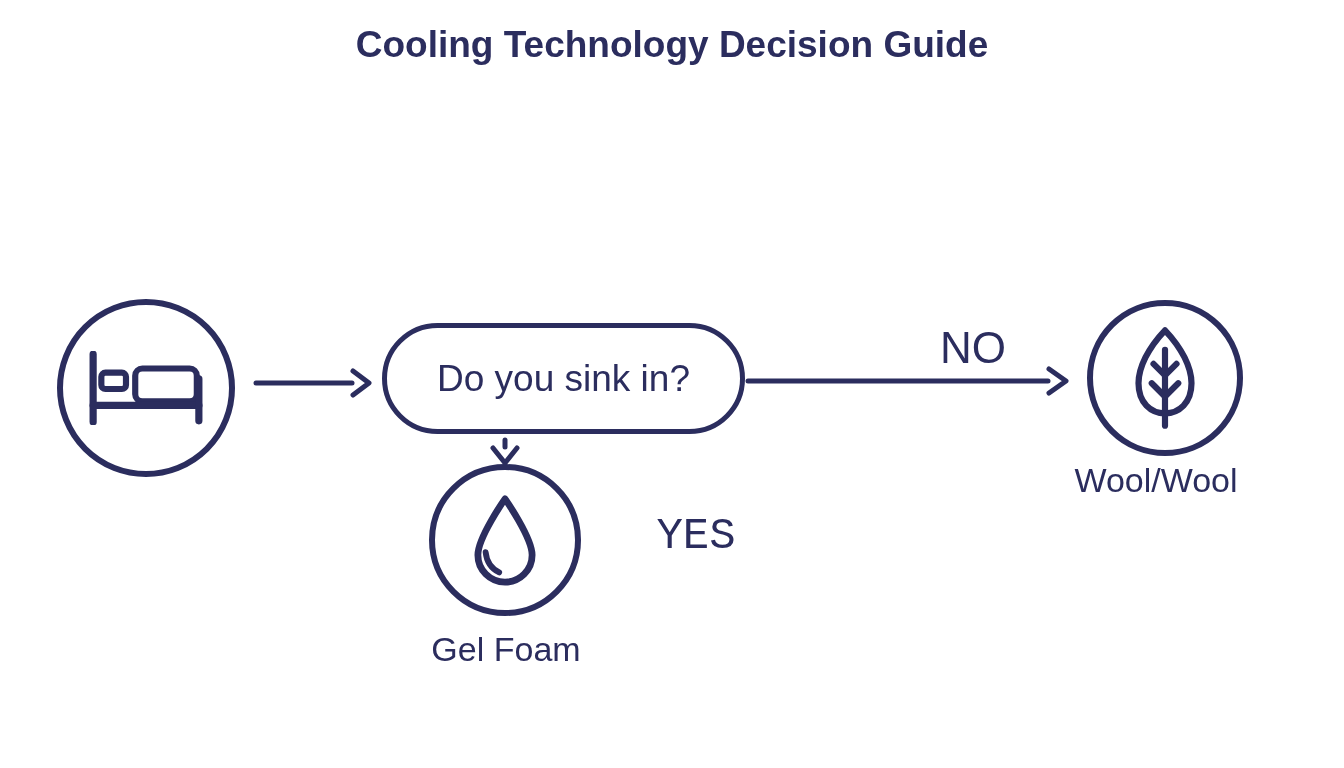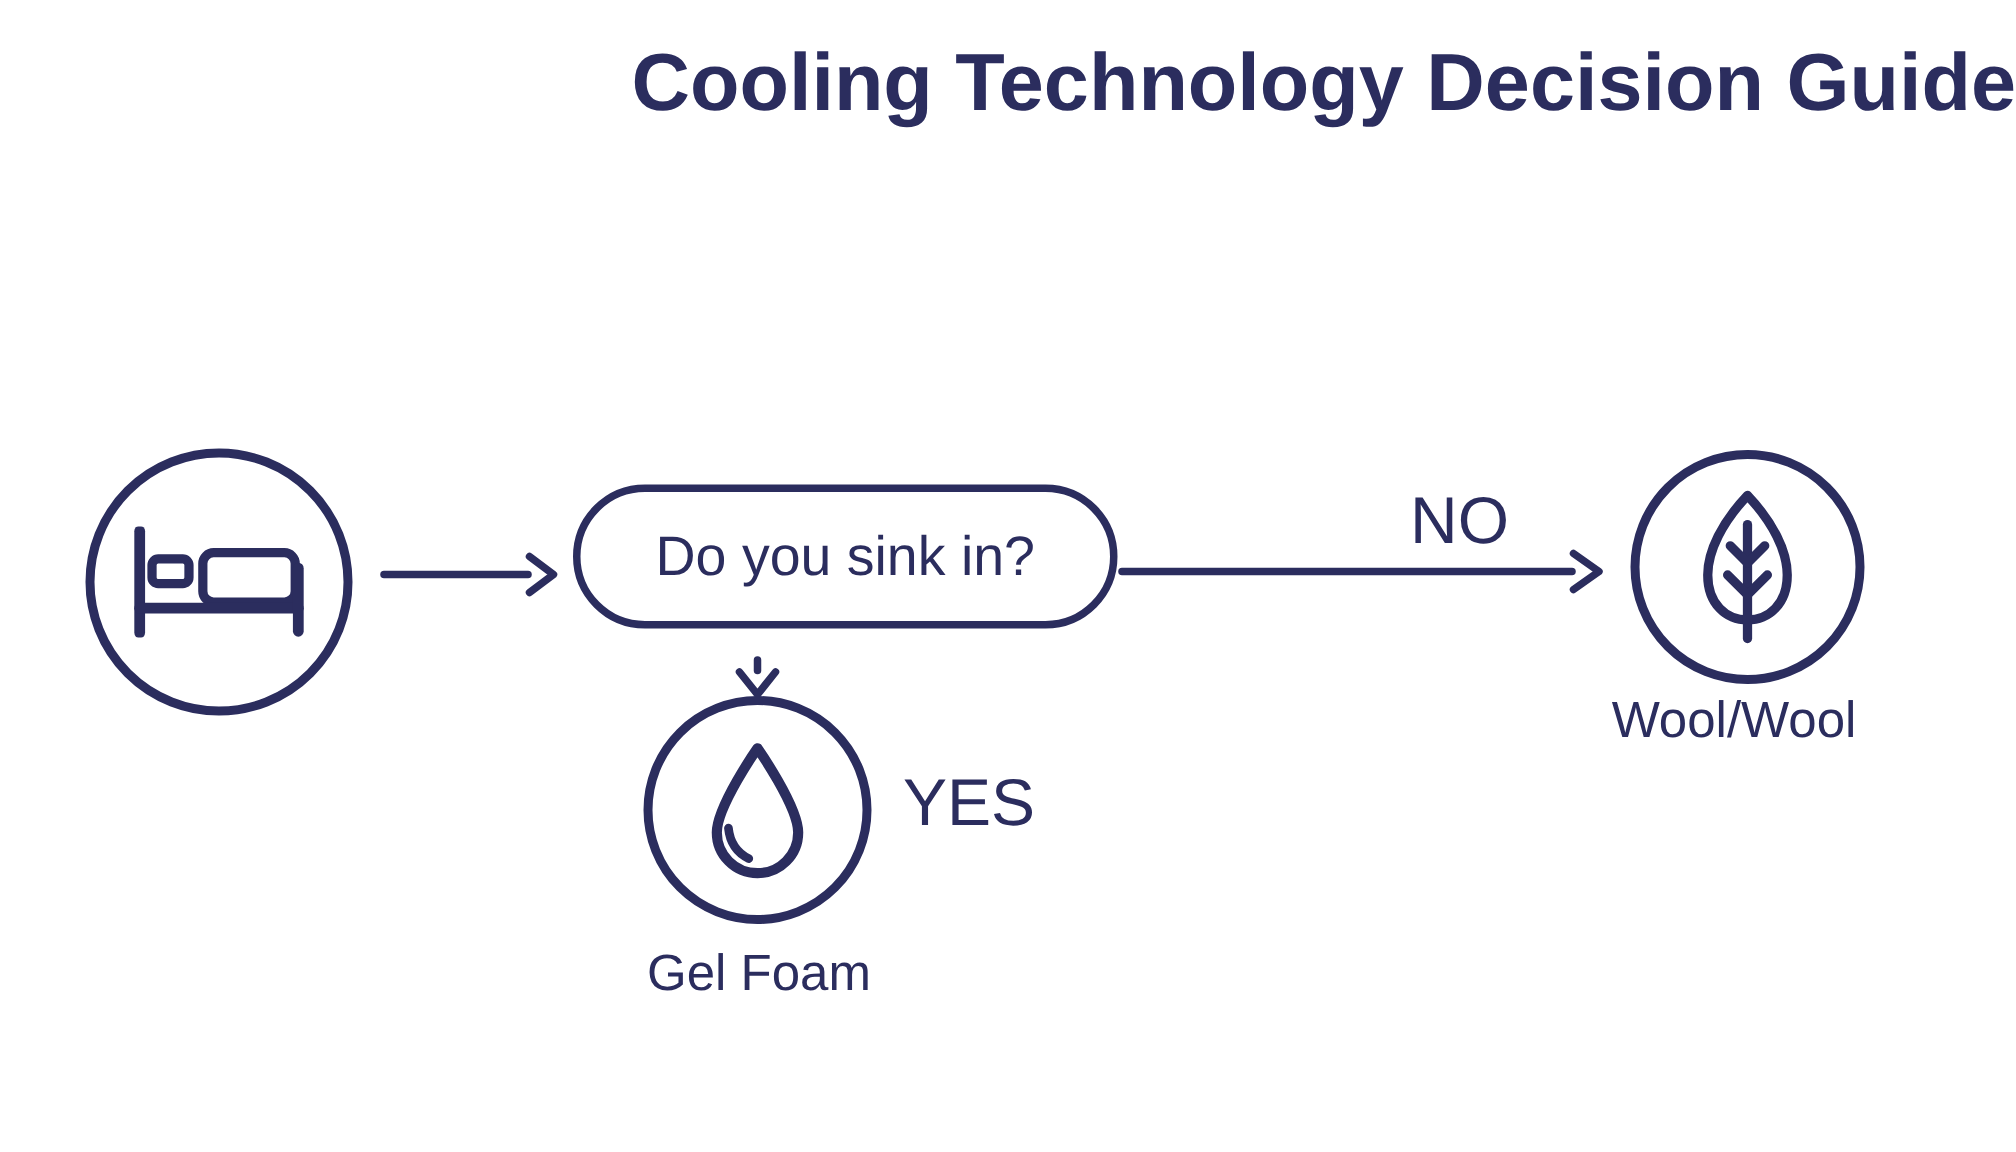--- a/index.html
+++ b/index.html
@@ -14,22 +14,22 @@
     font-family: "Liberation Sans", sans-serif;
     color: var(--ink, #2b2d5e);
     overflow: hidden;
   }
   .title {
     position: absolute;
     top: 24px;
     left: 0;
     width: 100%;
     margin: 0;
-    text-align: right;
-    font-size: 54px;
+    text-align: center;
+    font-size: 37px;
     font-weight: 700;
     letter-spacing: 0px;
     color: var(--ink);
   }
   .connectors {
     position: absolute;
     top: 0;
     left: 0;
     width: 1344px;
     height: 768px;
@@ -59,42 +59,42 @@
     fill: none;
     stroke: currentColor;
     stroke-linecap: round;
     stroke-linejoin: round;
   }
   .pill {
     position: absolute;
     left: 382px;
     top: 323px;
     width: 363px;
-    height: 96px;
+    height: 111px;
     box-sizing: border-box;
     border: 5px solid var(--ink);
     border-radius: 58px;
     display: flex;
     align-items: center;
     justify-content: center;
   }
   .pill-label {
     font-size: 37px;
     color: var(--ink);
     white-space: nowrap;
   }
   .edge-label {
     position: absolute;
     transform: translateX(-50%);
     font-size: 44px;
     color: var(--ink);
     white-space: nowrap;
   }
   .edge-label-no  { left: 973px; top: 323px; }
-  .edge-label-yes { left: 646px; top: 511px; }
+  .edge-label-yes { left: 696px; top: 511px; font-family: Liberation Mono, monospace; }
   .node-label {
     position: absolute;
     transform: translateX(-50%);
     font-size: 34px;
     color: var(--ink);
     white-space: nowrap;
   }
   .node-label-gel   { left: 506px;  top: 630px; }
   .node-label-latex { left: 1156px; top: 461px; }
 </style>

